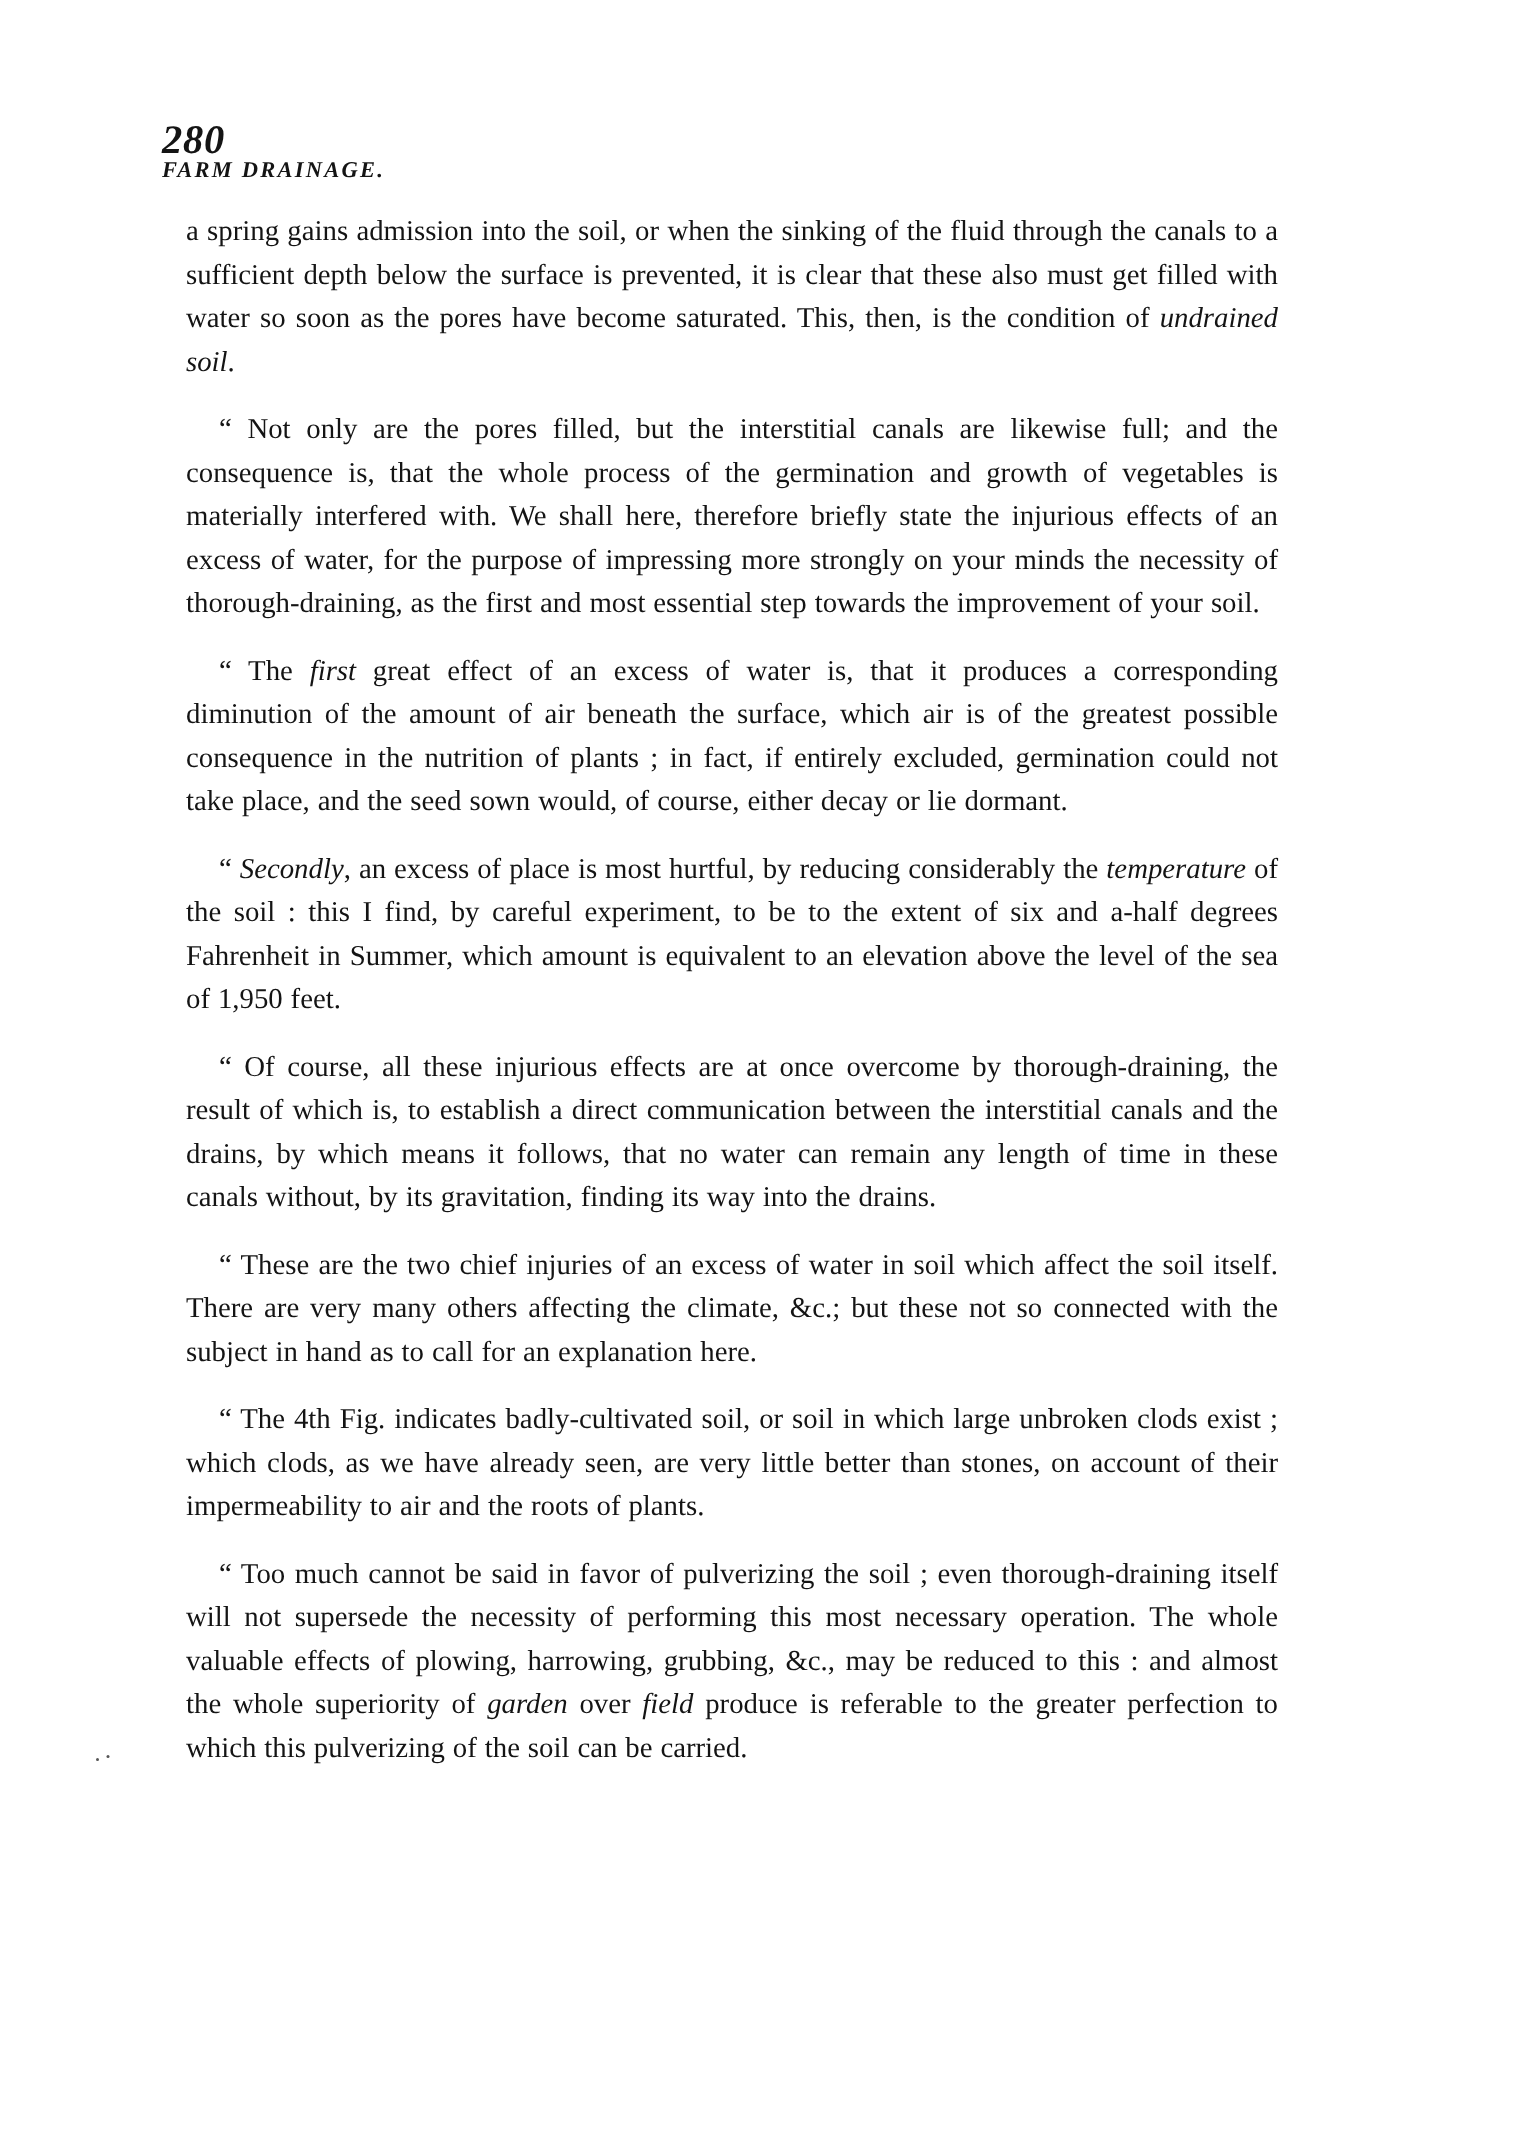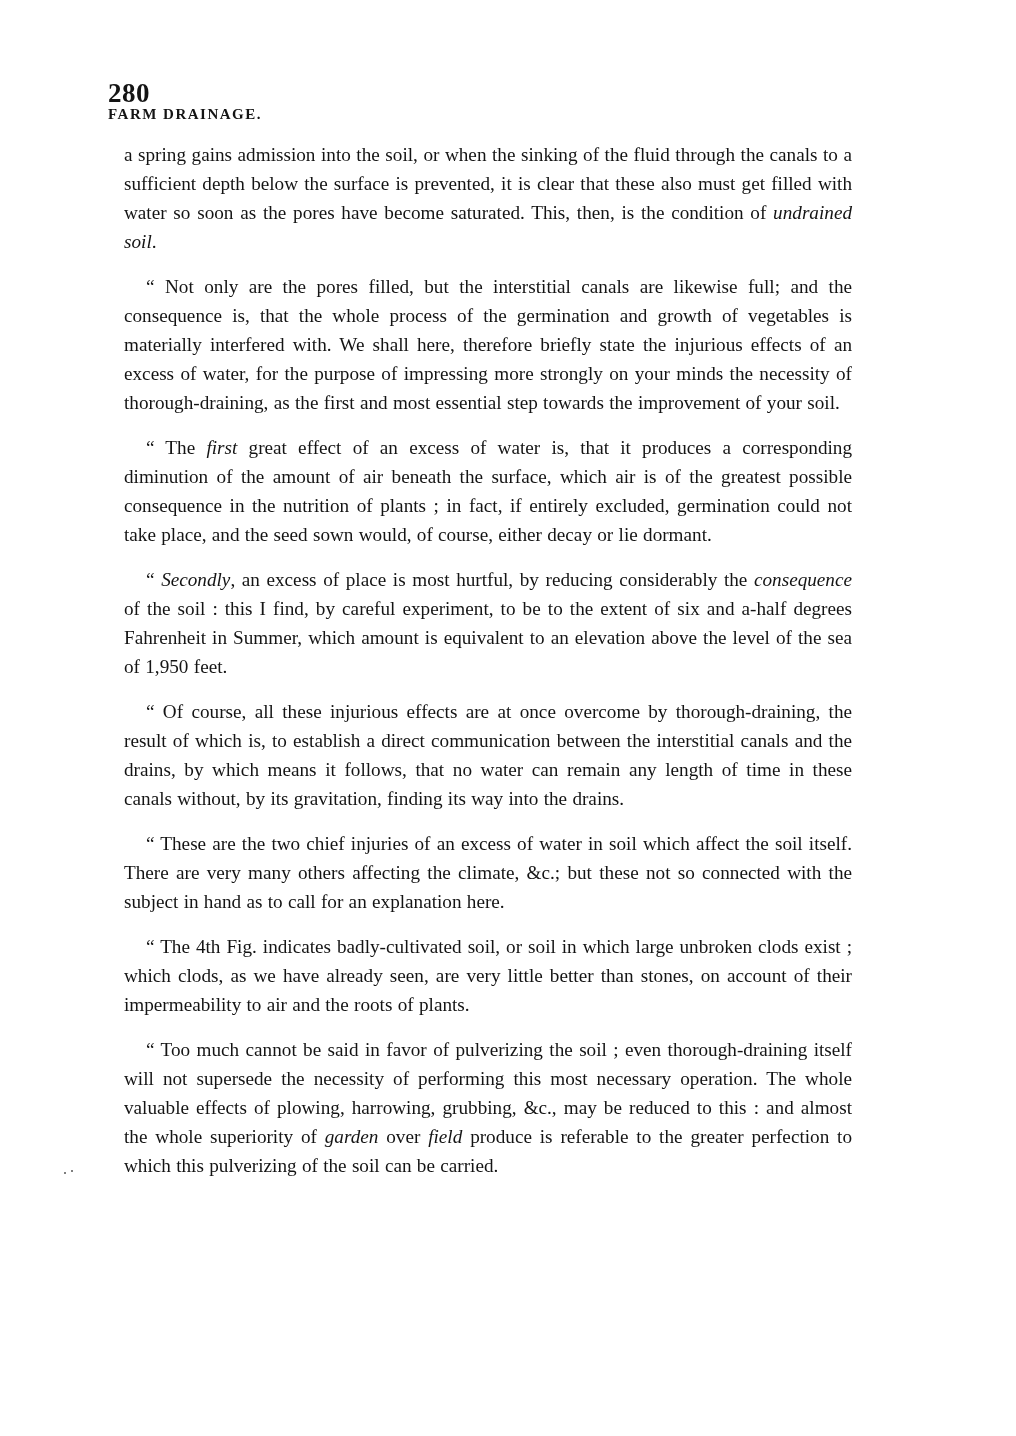--- a/index.html
+++ b/index.html
@@ -18,20 +18,21 @@
     .page {
       position: absolute;
       left: 108px;
       top: 78px;
       width: 760px;
     }
     .header {
       position: relative;
       height: 40px;
       margin-bottom: 22px;
+      font-style: italic;
     }
     .page-number {
       position: absolute;
       left: 0;
       top: 0;
       font-size: 27px;
       font-weight: bold;
       letter-spacing: 0.5px;
     }
     .running-title {
@@ -72,21 +73,21 @@
 
 <div class="page">
   <div class="header">
     <span class="page-number">280</span>
     <span class="running-title">FARM DRAINAGE.</span>
   </div>
   <div id="body-text">
       <p class="para"><span>a spring gains admission into the soil, or when the sinking of the fluid through the canals to a sufficient depth below the surface is prevented, it is clear that these also must get filled with water so soon as the pores have become saturated.  This, then, is the condition of </span><em>undrained soil</em><span>.</span></p>
       <p class="para indent"><span>“ Not only are the pores filled, but the interstitial canals are likewise full; and the consequence is, that the whole process of the germination and growth of vegetables is materially interfered with.  We shall here, therefore briefly state the injurious effects of an excess of water, for the purpose of impressing more strongly on your minds the necessity of thorough-draining, as the first and most essential step towards the im­provement of your soil.</span></p>
       <p class="para indent"><span>“ The </span><em>first</em><span> great effect of an excess of water is, that it produces a cor­responding diminution of the amount of air beneath the surface, which air is of the greatest possible consequence in the nutrition of plants ; in fact, if entirely excluded, germination could not take place, and the seed sown would, of course, either decay or lie dormant.</span></p>
-      <p class="para indent"><span>“ </span><em>Secondly</em><span>, an excess of place is most hurtful, by reducing consider­ably the </span><em>consequence</em><span> of the soil : this I find, by careful experiment, to be to the extent of six and a-half degrees Fahrenheit in Summer, which amount is equivalent to an elevation above the level of the sea of 1,950 feet.</span></p>
+      <p class="para indent"><span>“ </span><em>Secondly</em><span>, an excess of place is most hurtful, by reducing consider­ably the </span><em>temperature</em><span> of the soil : this I find, by careful experiment, to be to the extent of six and a-half degrees Fahrenheit in Summer, which amount is equivalent to an elevation above the level of the sea of 1,950 feet.</span></p>
       <p class="para indent"><span>“ Of course, all these injurious effects are at once overcome by thorough-draining, the result of which is, to establish a direct commun­ication between the interstitial canals and the drains, by which means it follows, that no water can remain any length of time in these canals without, by its gravitation, finding its way into the drains.</span></p>
       <p class="para indent"><span>“ These are the two chief injuries of an excess of water in soil which affect the soil itself.  There are very many others affecting the climate, &amp;c.; but these not so connected with the subject in hand as to call for an explanation here.</span></p>
       <p class="para indent"><span>“ The 4th Fig. indicates badly-cultivated soil, or soil in which large unbroken clods exist ; which clods, as we have already seen, are very little better than stones, on account of their impermeability to air and the roots of plants.</span></p>
       <p class="para indent"><span>“ Too much cannot be said in favor of pulverizing the soil ; even thorough-draining itself will not supersede the necessity of performing this most necessary operation.  The whole valuable effects of plowing, harrowing, grubbing, &amp;c., may be reduced to this : and almost the whole superiority of </span><em>garden</em><span> over </span><em>field</em><span> produce is referable to the greater per­fection to which this pulverizing of the soil can be carried.</span></p>
     </div>
 </div>
 
 <span class="stray-dot" style="left:71px; top:1170px;"></span>
 <span class="stray-dot" style="left:64px; top:1172px;"></span>
 

